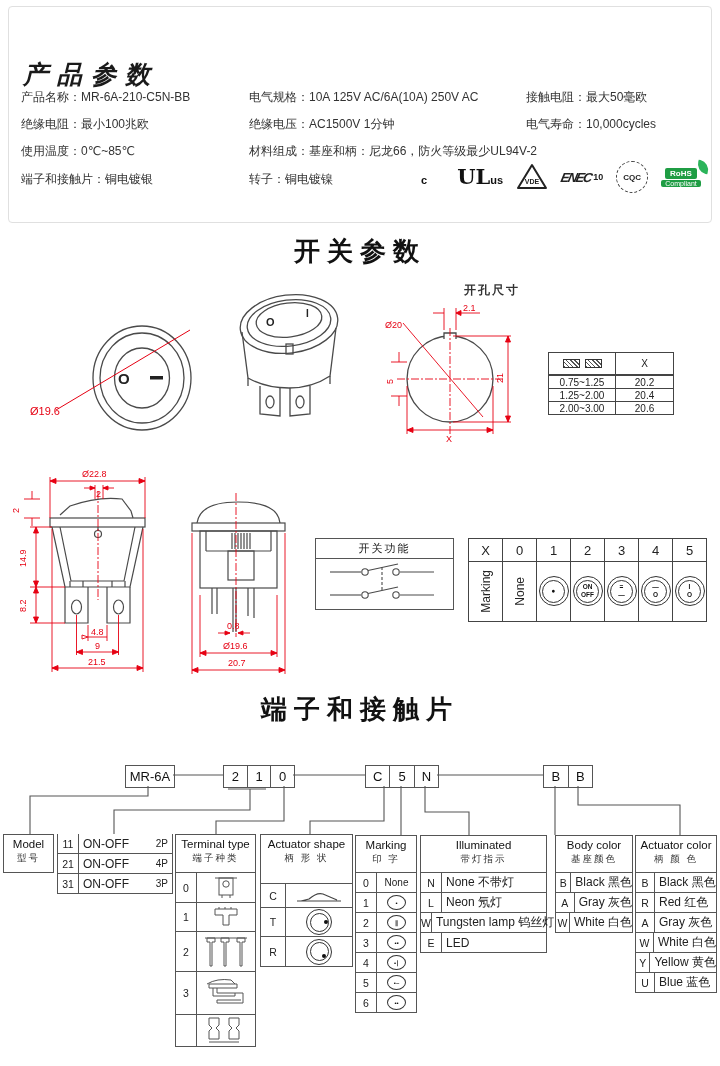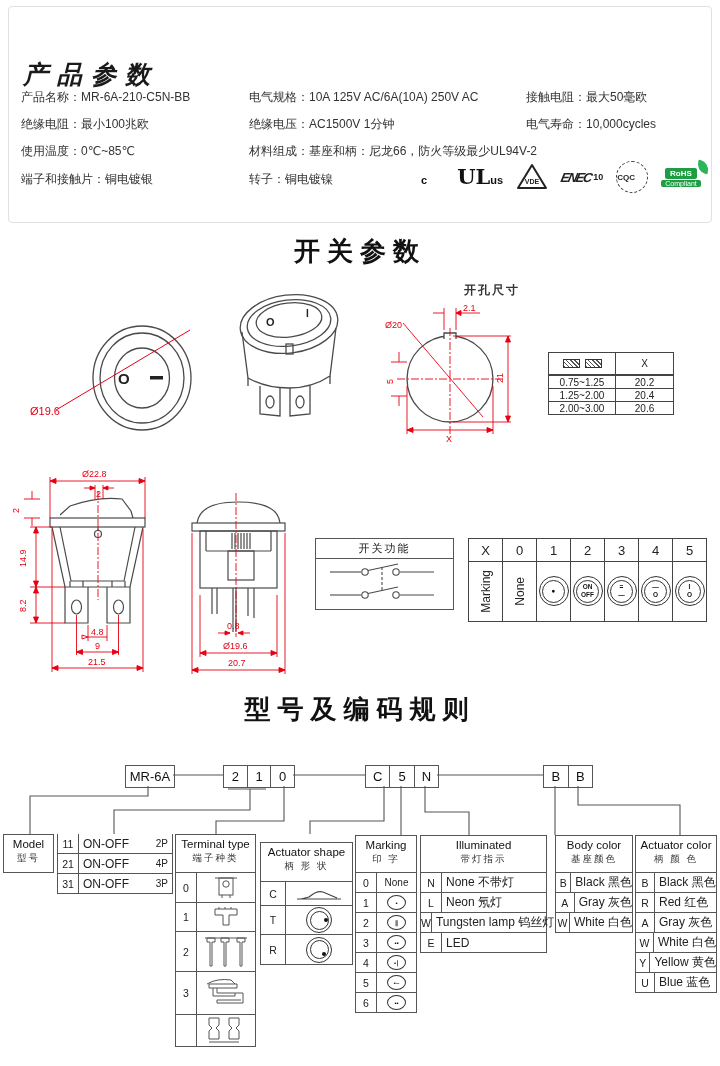--- a/index.html
+++ b/index.html
@@ -15,21 +15,21 @@
   .script-title{font-family:"DejaVu Serif","Liberation Serif",serif;font-style:italic;font-weight:bold;
       font-size:25px;letter-spacing:9px;color:#1a1a1a;}
   .spec{font-size:12px;color:#333;white-space:nowrap;}
   
   .certs{display:flex;align-items:center;gap:13px;}
   .ul-wrap{font-weight:bold;color:#111;display:flex;align-items:flex-end;}
   .ul-c{font-size:11px;}
   .ul-main{font-size:21px;font-family:"DejaVu Serif",serif;font-weight:900;line-height:0.9;margin-left:30px;}
   .ul-us{font-size:11px;}
   .cqc-circle{width:30px;height:30px;border:1.5px dashed #444;border-radius:50%;
-      display:flex;align-items:center;font-size:8px;font-weight:bold;color:#222;}
+      display:flex;align-items:center;justify-content:center;font-size:8px;font-weight:bold;color:#222;}
   .rohs{display:flex;flex-direction:column;align-items:center;position:relative;}
   .rohs-top{background:#1f9d44;color:#fff;font-size:8px;font-weight:bold;padding:1px 5px;border-radius:2px;}
   .rohs-bot{background:#1f9d44;color:#fff;font-size:7px;padding:0 4px;border-radius:2px;margin-top:1px;}
   .leaf{position:absolute;right:-8px;top:-7px;width:12px;height:12px;background:#2bb45a;
       border-radius:0 85% 0 85%;transform:rotate(15deg);}
   .enec{font-style:italic;font-weight:900;font-size:13px;letter-spacing:-1.5px;color:#222;transform:skewX(-12deg);}
   .enec-no{font-size:9px;font-weight:bold;margin-left:2px;color:#222;}
   
   .sec-title{left:0;right:0;text-align:center;font-size:26px;font-weight:bold;letter-spacing:7px;color:#111;}
   
@@ -371,21 +371,21 @@
           <span class="mk-circle">
             <span class="mk-circle-in">
               <span>I</span>
               <span>O</span>
             </span>
           </span>
         </div>
     </div>
   </div>
 
-  <div class="abs sec-title" style="top:692px;">型号及编码规则</div>
+  <div class="abs sec-title" style="top:692px;">端子和接触片</div>
 
   <div class="abs code-box" style="left:125px;top:765px;width:48px;height:21px;">
     <div class="code-cell">MR-6A</div>
   </div>
   <div class="abs code-box" style="left:223px;top:765px;width:70px;height:21px;">
     <div class="code-cell">2</div>
     <div class="code-cell">1</div>
     <div class="code-cell">0</div>
   </div>
   <div class="abs code-box" style="left:365px;top:765px;width:72px;height:21px;">
@@ -492,21 +492,21 @@
         <svg width="50" height="29" viewBox="0 0 50 29" fill="none" stroke="#555" stroke-width="1">
           <path d="M8,2 h10 v7 l-3,3 l3,3 v8 h-10 v-8 l3,-3 l-3,-3 z"></path>
           <path d="M28,2 h10 v7 l-3,3 l3,3 v8 h-10 v-8 l3,-3 l-3,-3 z"></path>
           <line x1="8" y1="26" x2="38" y2="26"></line>
         </svg>
       </span>
     </div>
   </div>
 
   <div class="abs ctab" style="left:260px;top:834px;width:93px;">
-    <div class="ctab-head" style="height:40px;margin-top:8px;">
+    <div class="ctab-head" style="height:50px;">
       <div class="ctab-en">Actuator shape</div>
       <div class="ctab-cn">柄 形 状</div>
     </div>
     <div class="crow" style="height:24px;">
       <span class="ccode" style="width:24px;">C</span>
       <span class="ccenter">
         <svg width="52" height="16" viewBox="0 0 52 16" fill="none" stroke="#444" stroke-width="1.2">
           <path d="M4,13 h44 M8,13 l8,-2 q8,-7 14,-5 l14,6"></path>
         </svg>
       </span>

